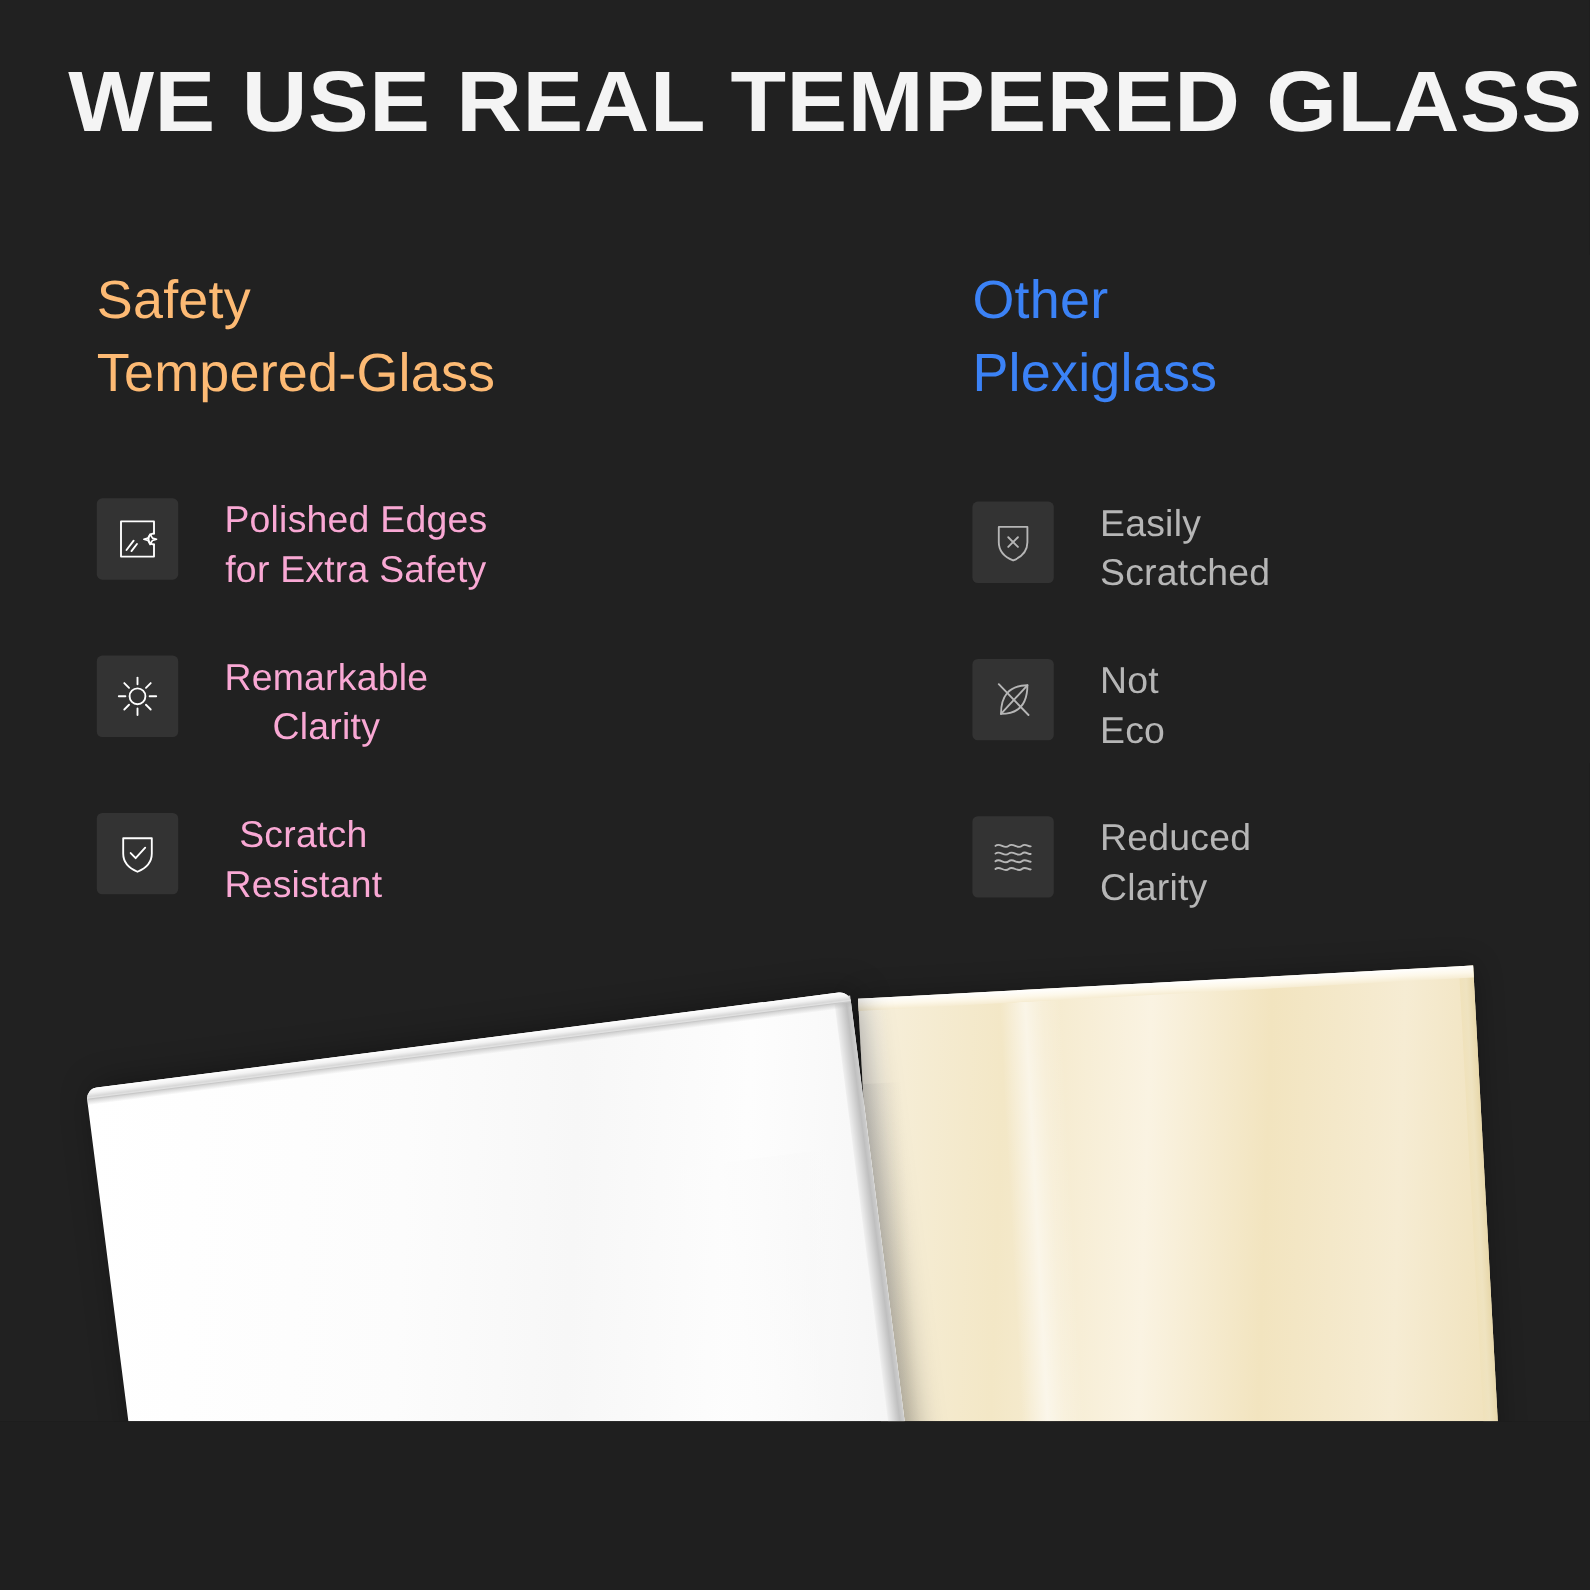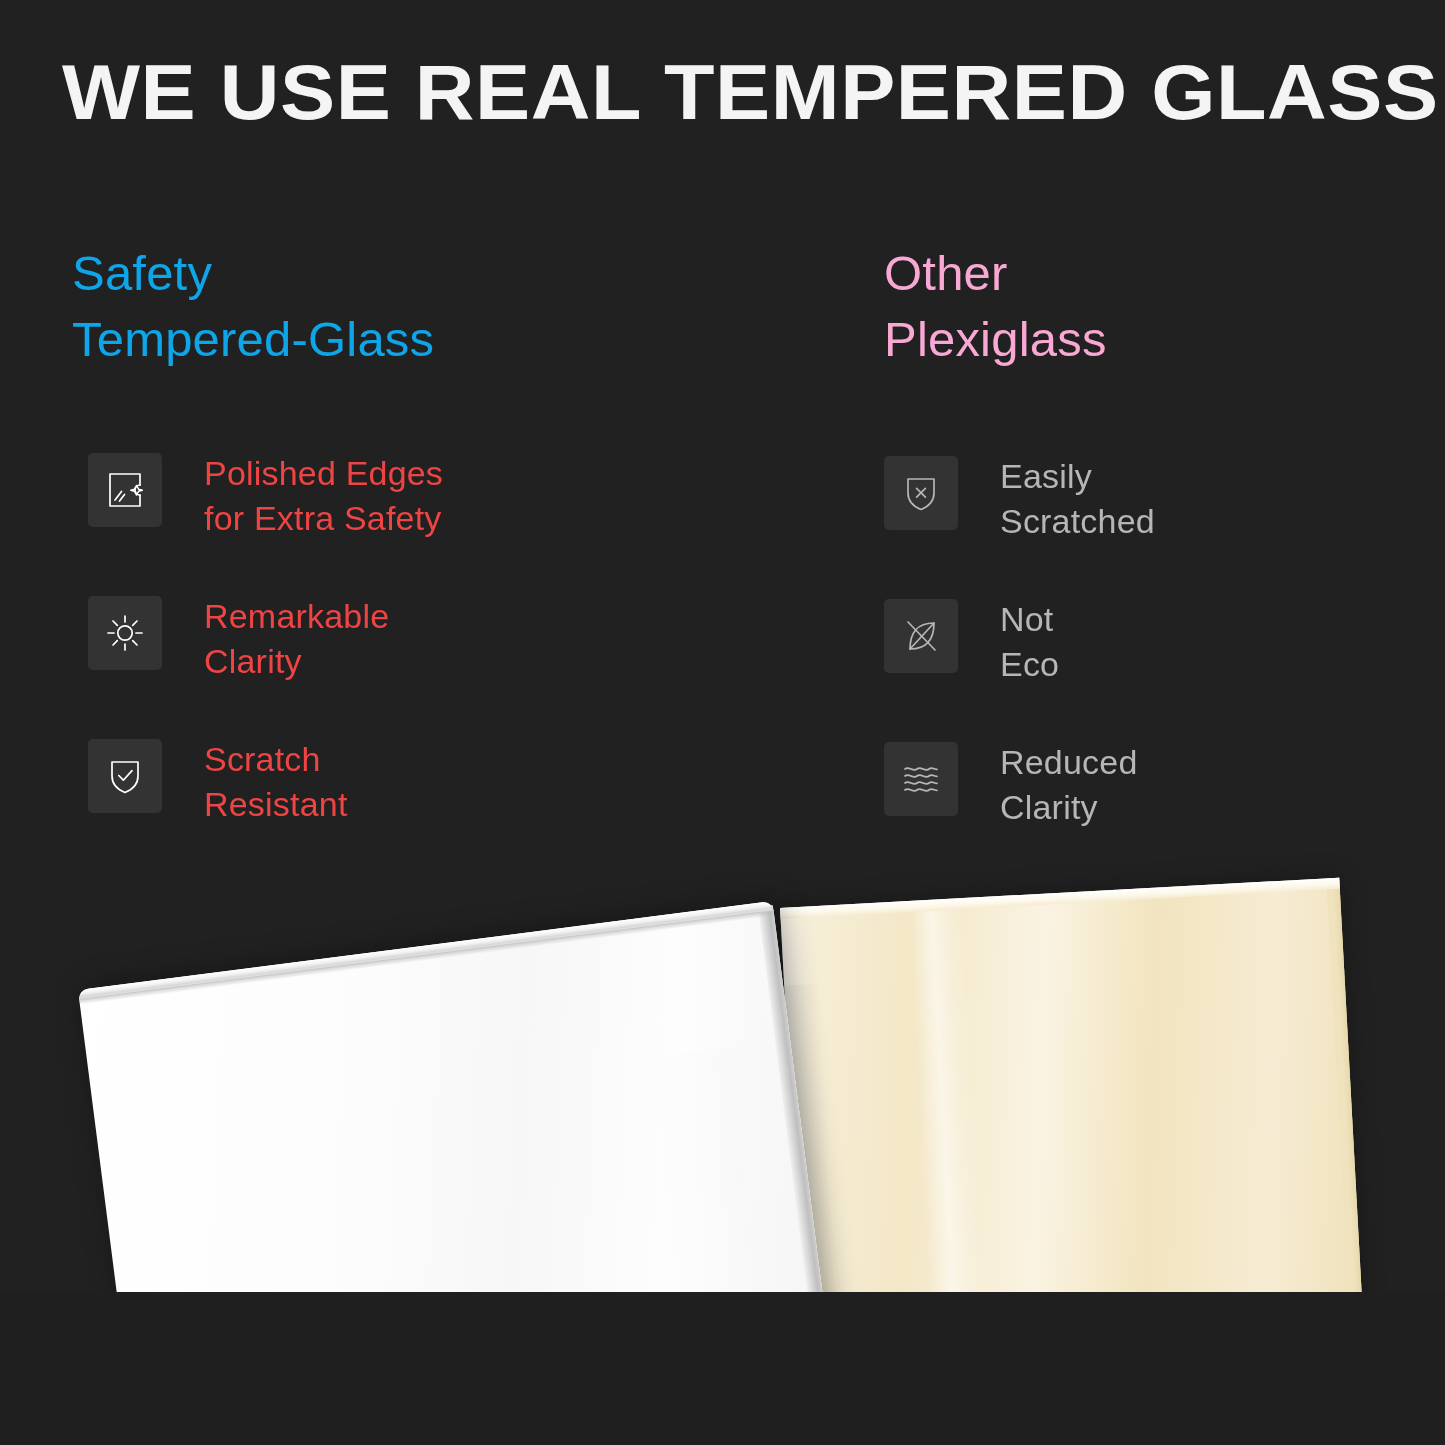--- a/index.html
+++ b/index.html
@@ -36,22 +36,22 @@
 
   
   .col-head {
     position: absolute;
     font-size: 49px;
     line-height: 66px;
     font-weight: 300;
     letter-spacing: 0.2px;
     white-space: pre-line;
   }
-  .col-head.left  { left: 72px;  top: 240px; color: #0ea5e9; }
-  .col-head.right { left: 884px; top: 240px; color: #f9a8d4; }
+  .col-head.left  { left: 88px;  top: 240px; color: #fdba74; }
+  .col-head.right { left: 884px; top: 240px; color: #3b82f6; }
 
   
   .feature-col { position: absolute; }
   .feature-col.left  { left: 88px;  top: 450px; }
   .feature-col.right { left: 884px; top: 453px; }
 
   .feature-row {
     display: flex;
     align-items: flex-start;
     height: 143px;
@@ -69,21 +69,21 @@
   }
   .feature-label {
     margin-left: 42px;
     font-size: 34px;
     line-height: 45px;
     font-weight: 300;
     letter-spacing: 0.2px;
     white-space: pre-line;
     padding-top: 1px;
   }
-  .left  .feature-label { color: #ef4444; }
+  .left  .feature-label { color: #f9a8d4; text-align: center; }
   .right .feature-label { color: #b6b6b6; }
   .left  .icon-svg { stroke: #ffffff; }
   .right .icon-svg { stroke: #b6b6b6; }
   .icon-svg { fill: none; stroke-width: 1.7; stroke-linecap: round; stroke-linejoin: round; }
 
   
   .photo {
     position: absolute;
     left: 0;
     top: 840px;

